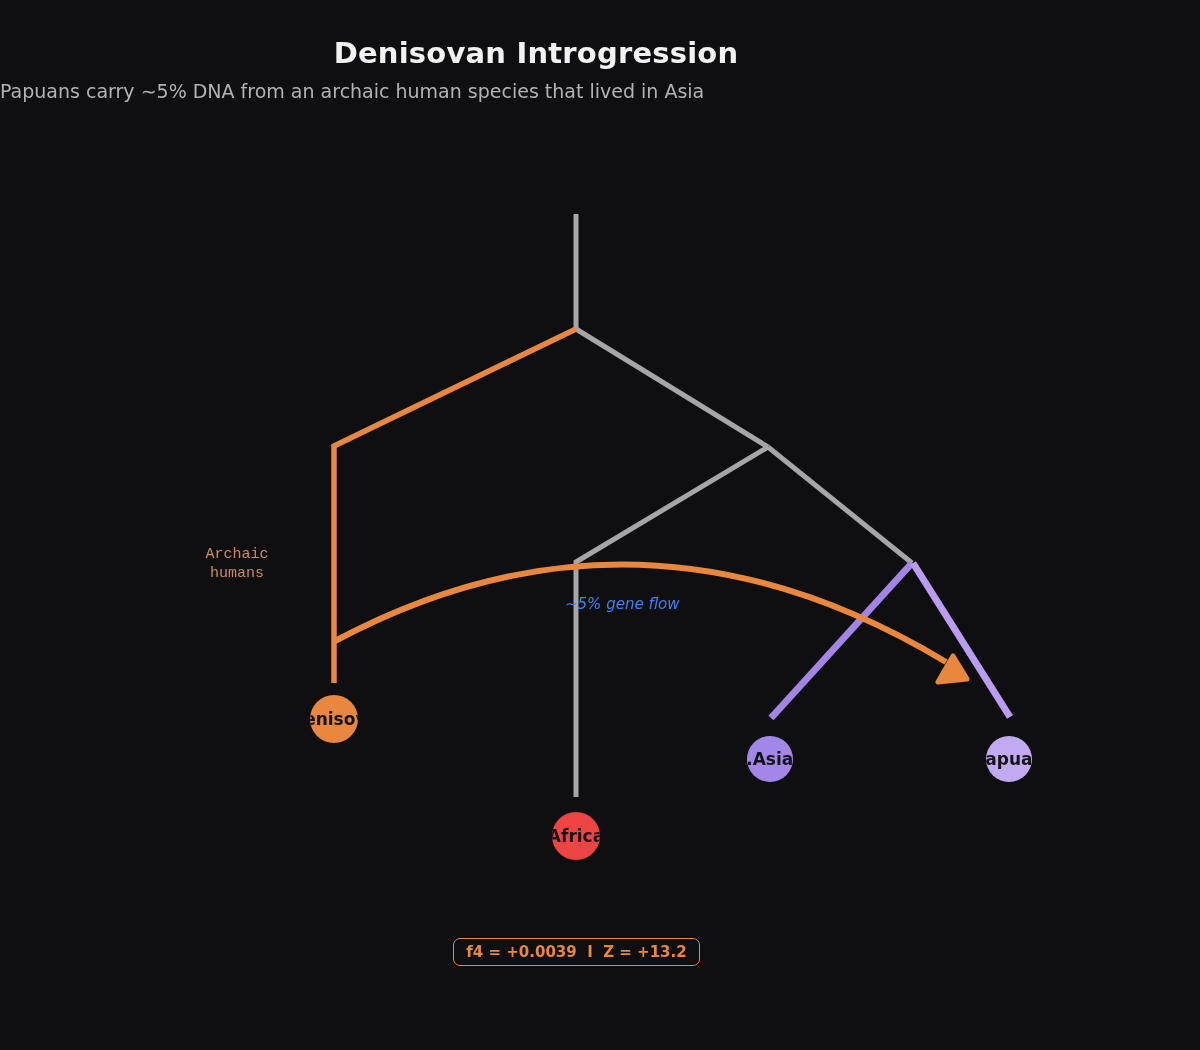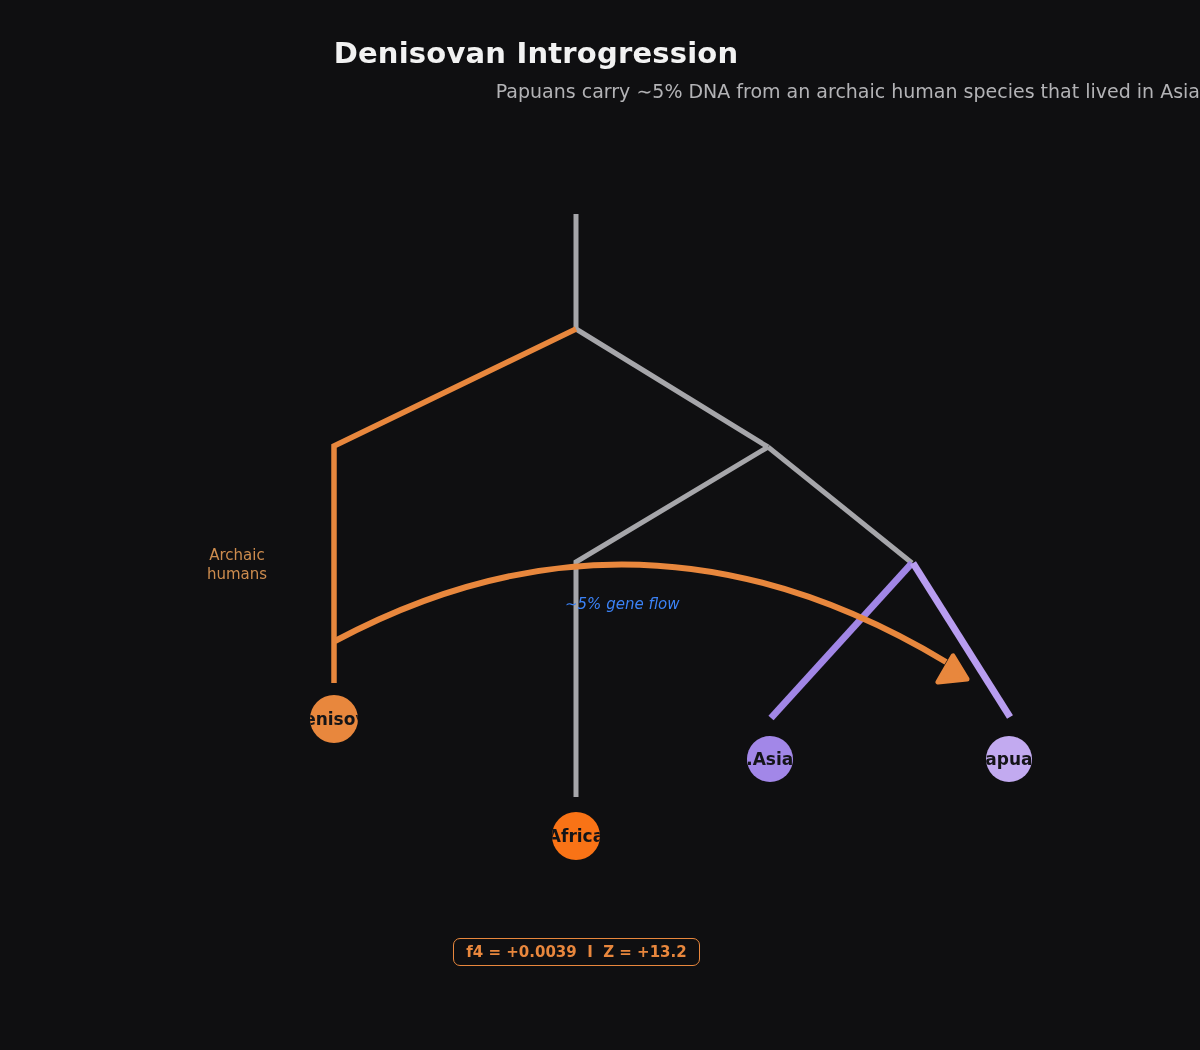--- a/index.html
+++ b/index.html
@@ -24,21 +24,21 @@
     font-size: 29px;
     font-weight: bold;
     color: #f2f2f2;
     letter-spacing: 0.2px;
   }
   .subtitle {
     position: absolute;
     top: 80px;
     left: 0;
     width: 1200px;
-    text-align: right;
+    text-align: left;
     font-size: 19px;
     color: #b3b3b6;
   }
   svg.tree {
     position: absolute;
     top: 0;
     left: 0;
   }
   .node {
     position: absolute;
@@ -46,33 +46,34 @@
     overflow: hidden;
     display: flex;
     align-items: center;
     justify-content: center;
     font-weight: bold;
     font-size: 17px;
     color: #141417;
     white-space: nowrap;
   }
   .node-denisova { left: 310px; top: 695px; width: 48px; height: 48px; background: #e8873d; }
-  .node-africa   { left: 552px; top: 812px; width: 48px; height: 48px; background: #f97316; }
+  .node-africa   { left: 552px; top: 812px; width: 48px; height: 48px; background: #ef4444; }
   .node-eastasian{ left: 747px; top: 736px; width: 46px; height: 46px; background: #a287e8; }
   .node-papuan   { left: 986px; top: 736px; width: 46px; height: 46px; background: #c2aaf0; }
   .archaic-label {
     position: absolute;
     left: 157px;
     top: 546px;
     width: 160px;
     text-align: center;
     font-size: 15px;
     line-height: 18.5px;
     color: #cd8c4e;
     white-space: pre-line;
+    font-family: Liberation Mono, monospace;
   }
   .gene-flow-label {
     position: absolute;
     left: 565px;
     top: 595px;
     font-size: 15px;
     font-style: italic;
     color: #3b82f6;
   }
   .stats-box {

